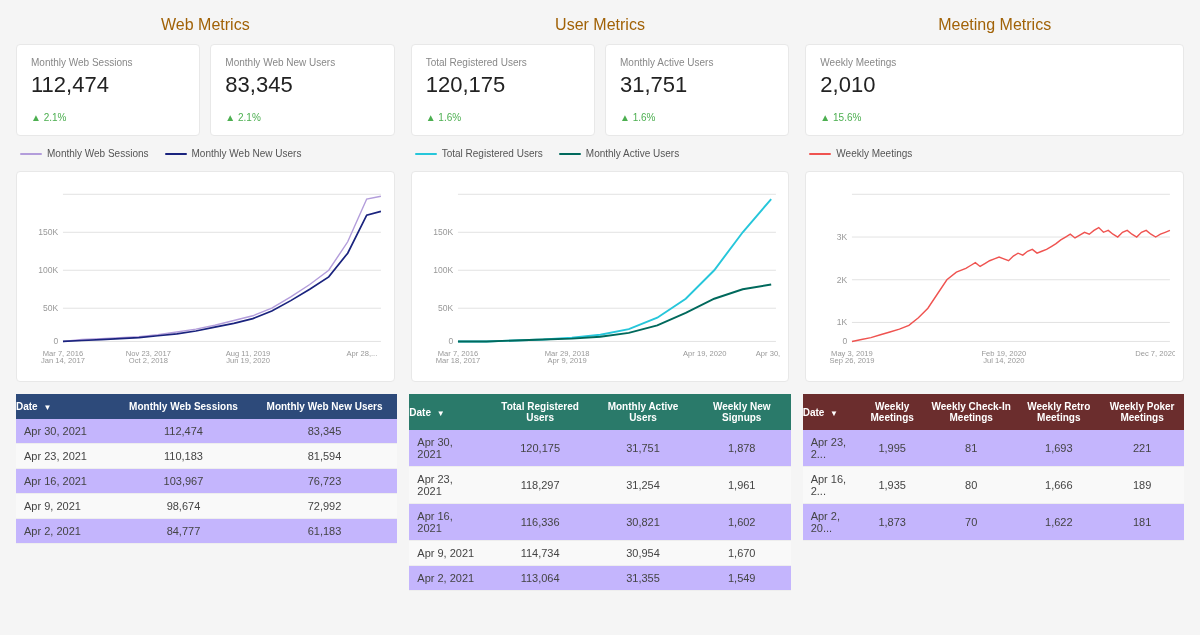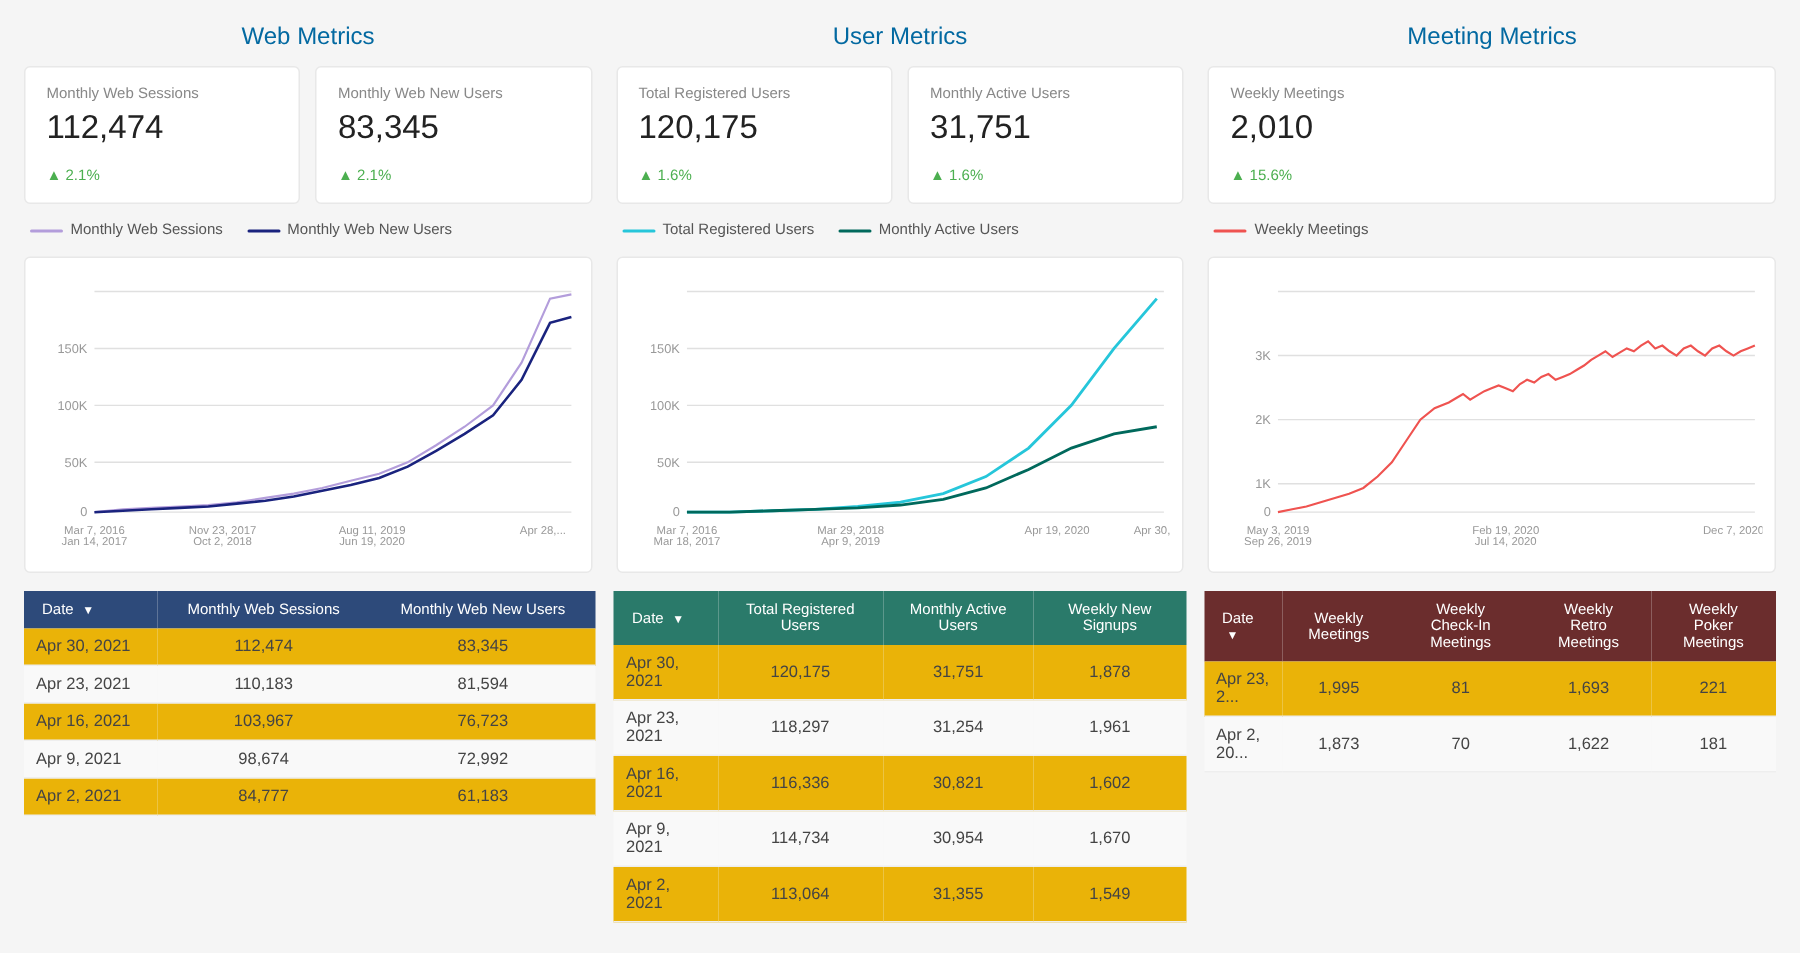--- a/index.html
+++ b/index.html
@@ -4,21 +4,21 @@
   <style>
     * { box-sizing: border-box; margin: 0; padding: 0; }
     body { font-family: 'Helvetica Neue', Arial, sans-serif; background: #f5f5f5; font-size: 12px; color: #333; }
 
     .page { padding: 16px; display: flex; flex-direction: column; gap: 12px; }
 
     .sections-row { display: flex; gap: 16px; }
 
     .section { flex: 1; display: flex; flex-direction: column; gap: 10px; }
 
-    .section-title { text-align: center; font-size: 16px; font-weight: 400; color: #0369a1; }
+    .section-title { text-align: center; font-size: 16px; font-weight: 400; color: #a16207; }
 
     .kpi-row { display: flex; gap: 10px; }
 
     .kpi-card { flex: 1; background: #fff; border-radius: 4px; padding: 12px 14px; border: 1px solid #e8e8e8; }
     .kpi-label { font-size: 10px; color: #888; margin-bottom: 4px; }
     .kpi-value { font-size: 22px; font-weight: 300; color: #222; }
     .kpi-change { font-size: 10px; color: #4caf50; margin-top: 14px; }
     .kpi-change::before { content: '▲ '; }
 
     .chart-legend { display: flex; gap: 16px; font-size: 10px; color: #555; align-items: center; padding: 2px 4px; flex-wrap: wrap; }
@@ -27,23 +27,23 @@
 
     .chart-container { background: #fff; border-radius: 4px; border: 1px solid #e8e8e8; padding: 8px; }
 
     svg text { font-family: 'Helvetica Neue', Arial, sans-serif; }
 
     
     .data-table { width: 100%; border-collapse: collapse; font-size: 11px; }
     .data-table thead tr { background: #2d4a7a; color: #fff; }
     .data-table thead.teal tr { background: #2a7a6a; }
     .data-table thead.dark-red tr { background: #6b2d2d; }
-    .data-table thead th { padding: 7px 12px; text-align: center; font-weight: 400; font-size: 10px; }
+    .data-table thead th { padding: 7px 0; text-align: center; font-weight: 700; font-size: 10px; }
     .data-table thead th:first-child { text-align: left; }
-    .data-table tbody tr { background: #eab308; border-bottom: 1px solid #eee; }
+    .data-table tbody tr { background: #c4b5fd; border-bottom: 1px solid #eee; }
     .data-table tbody tr:nth-child(even) { background: #f9f9f9; }
     .data-table tbody td { padding: 6px 8px; text-align: center; color: #444; }
     .data-table tbody td:first-child { text-align: left; font-size: 11px; }
     .sort-arrow { font-size: 8px; margin-left: 3px; }
 
     .tables-row { display: flex; gap: 12px; }
     .table-section { flex: 1; }
   </style>
 </head>
 <body>
@@ -306,20 +306,27 @@
         </thead>
         <tbody>
           <tr>
             <td>Apr 23, 2...</td>
             <td>1,995</td>
             <td>81</td>
             <td>1,693</td>
             <td>221</td>
           </tr>
           <tr>
+            <td>Apr 16, 2...</td>
+            <td>1,935</td>
+            <td>80</td>
+            <td>1,666</td>
+            <td>189</td>
+          </tr>
+          <tr>
             <td>Apr 2, 20...</td>
             <td>1,873</td>
             <td>70</td>
             <td>1,622</td>
             <td>181</td>
           </tr>
         </tbody>
       </table>
     </div>
 

